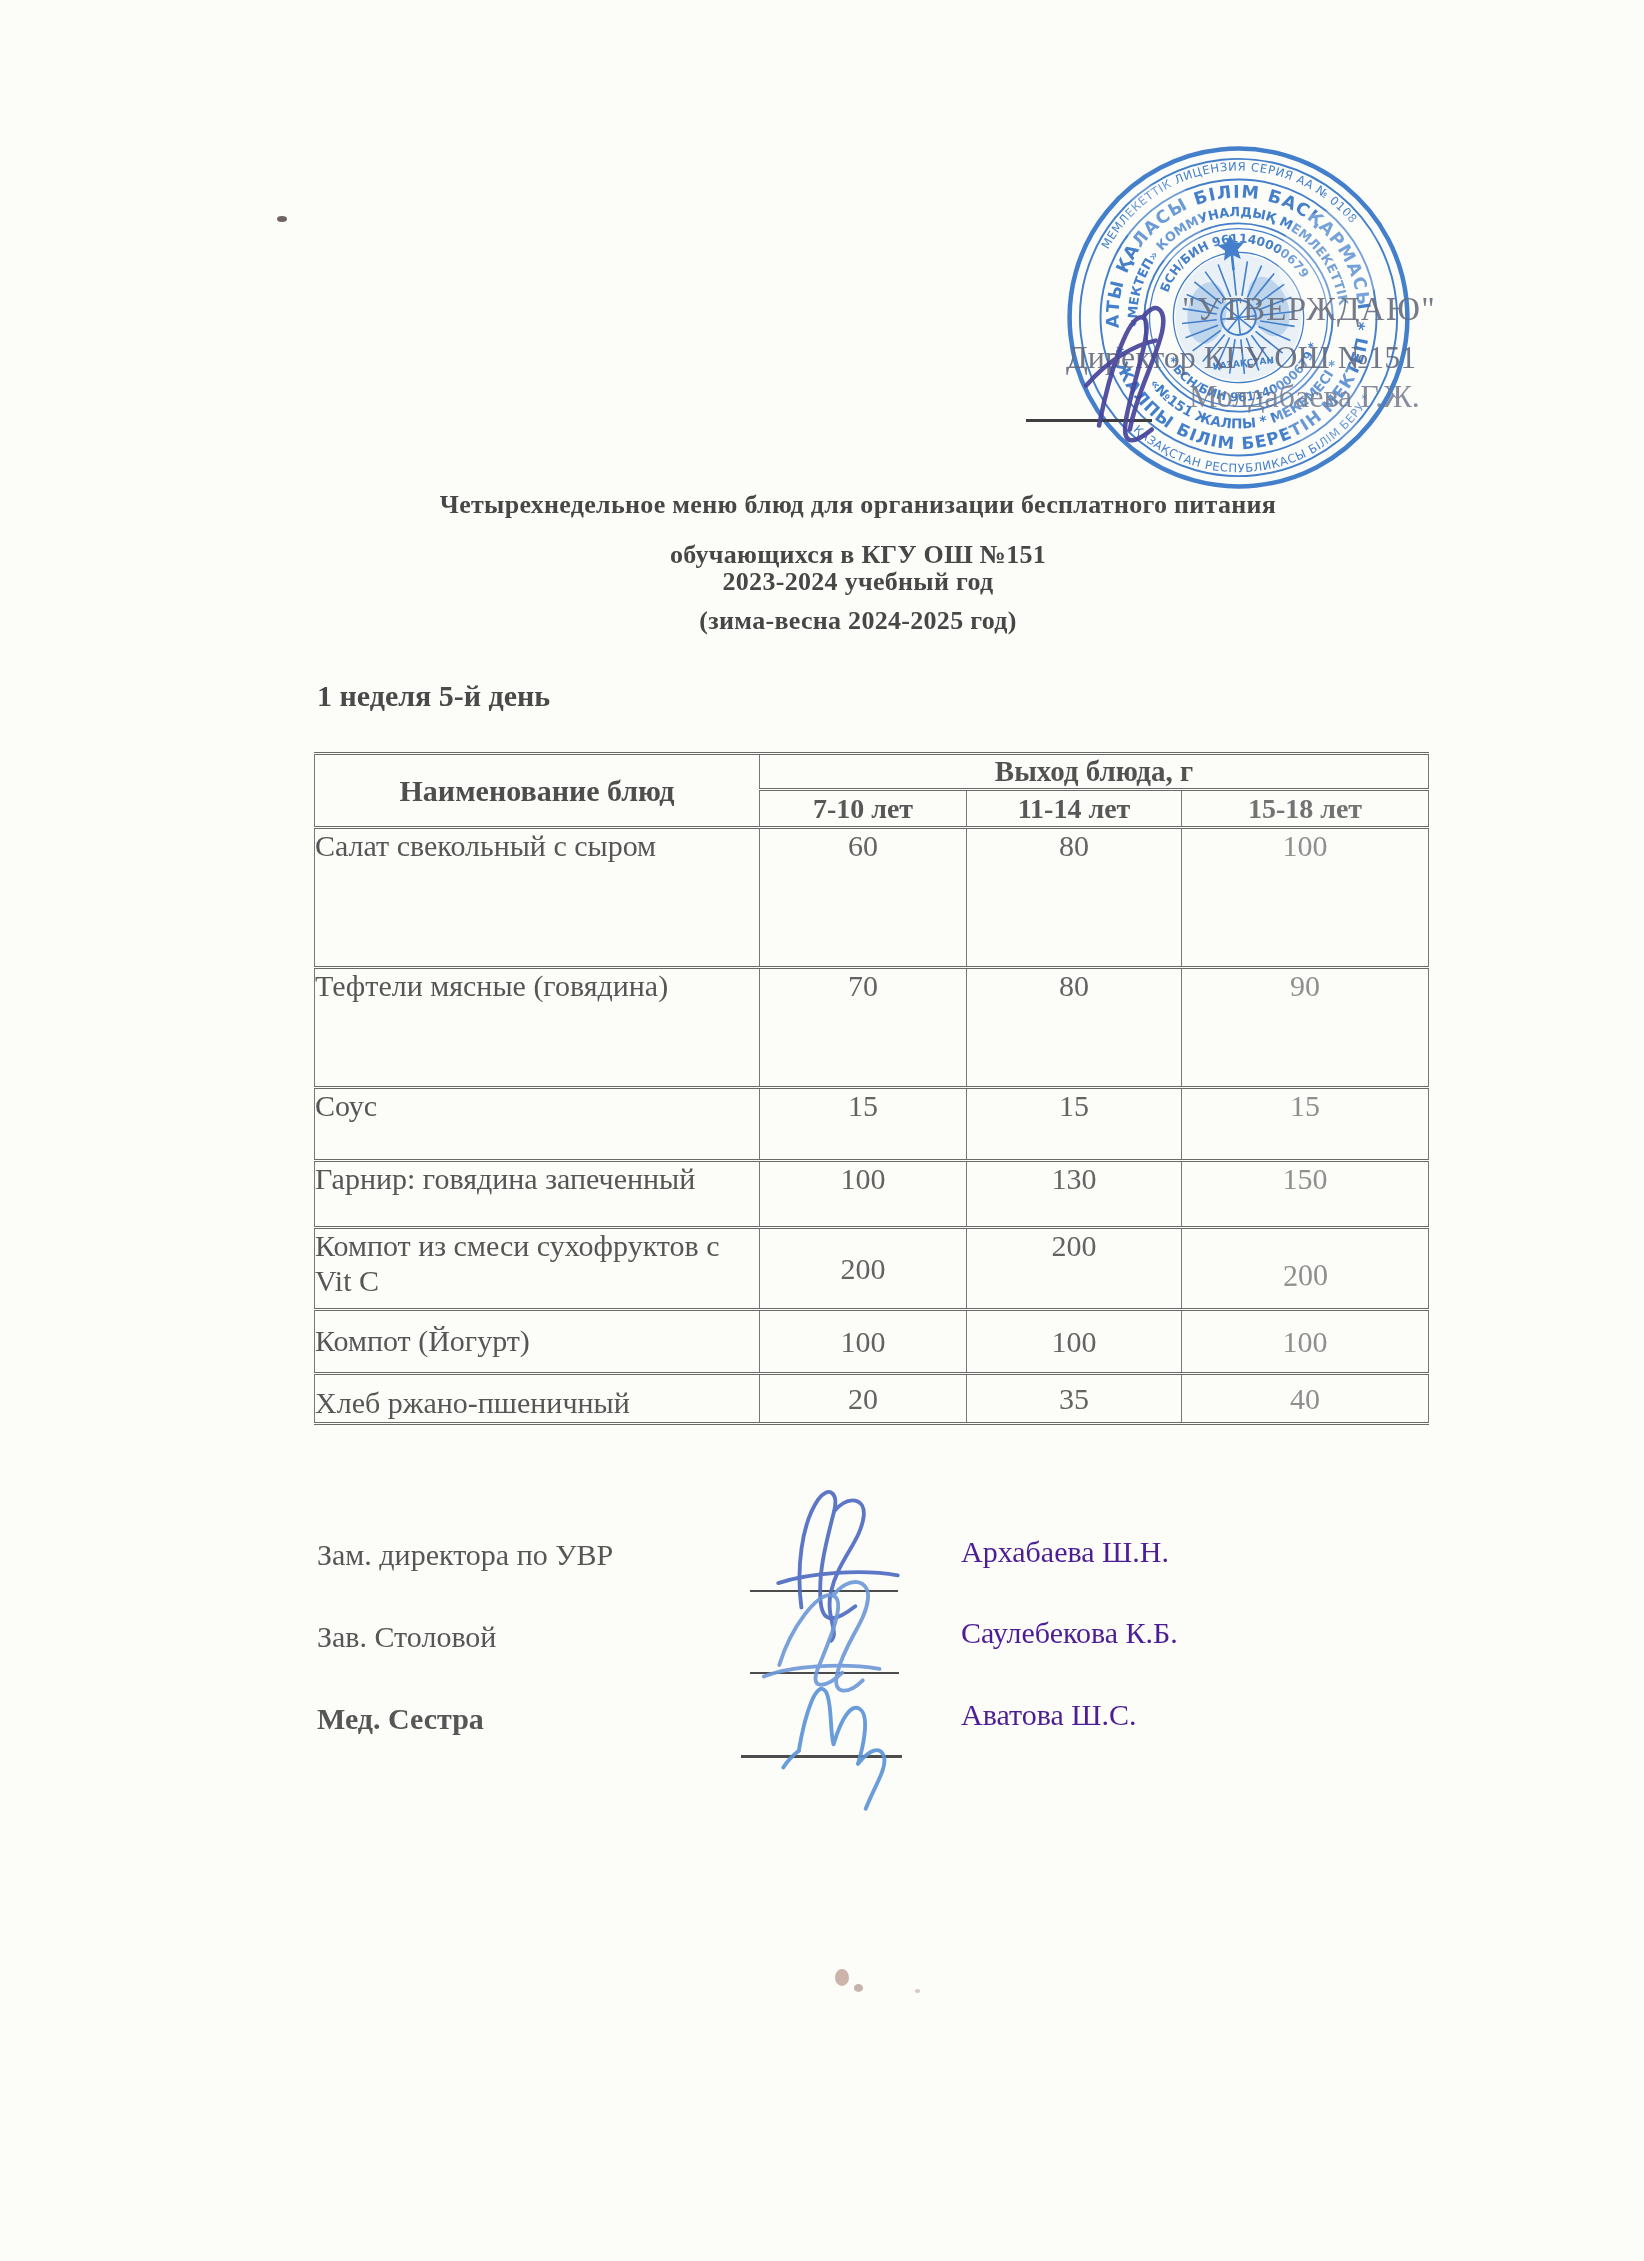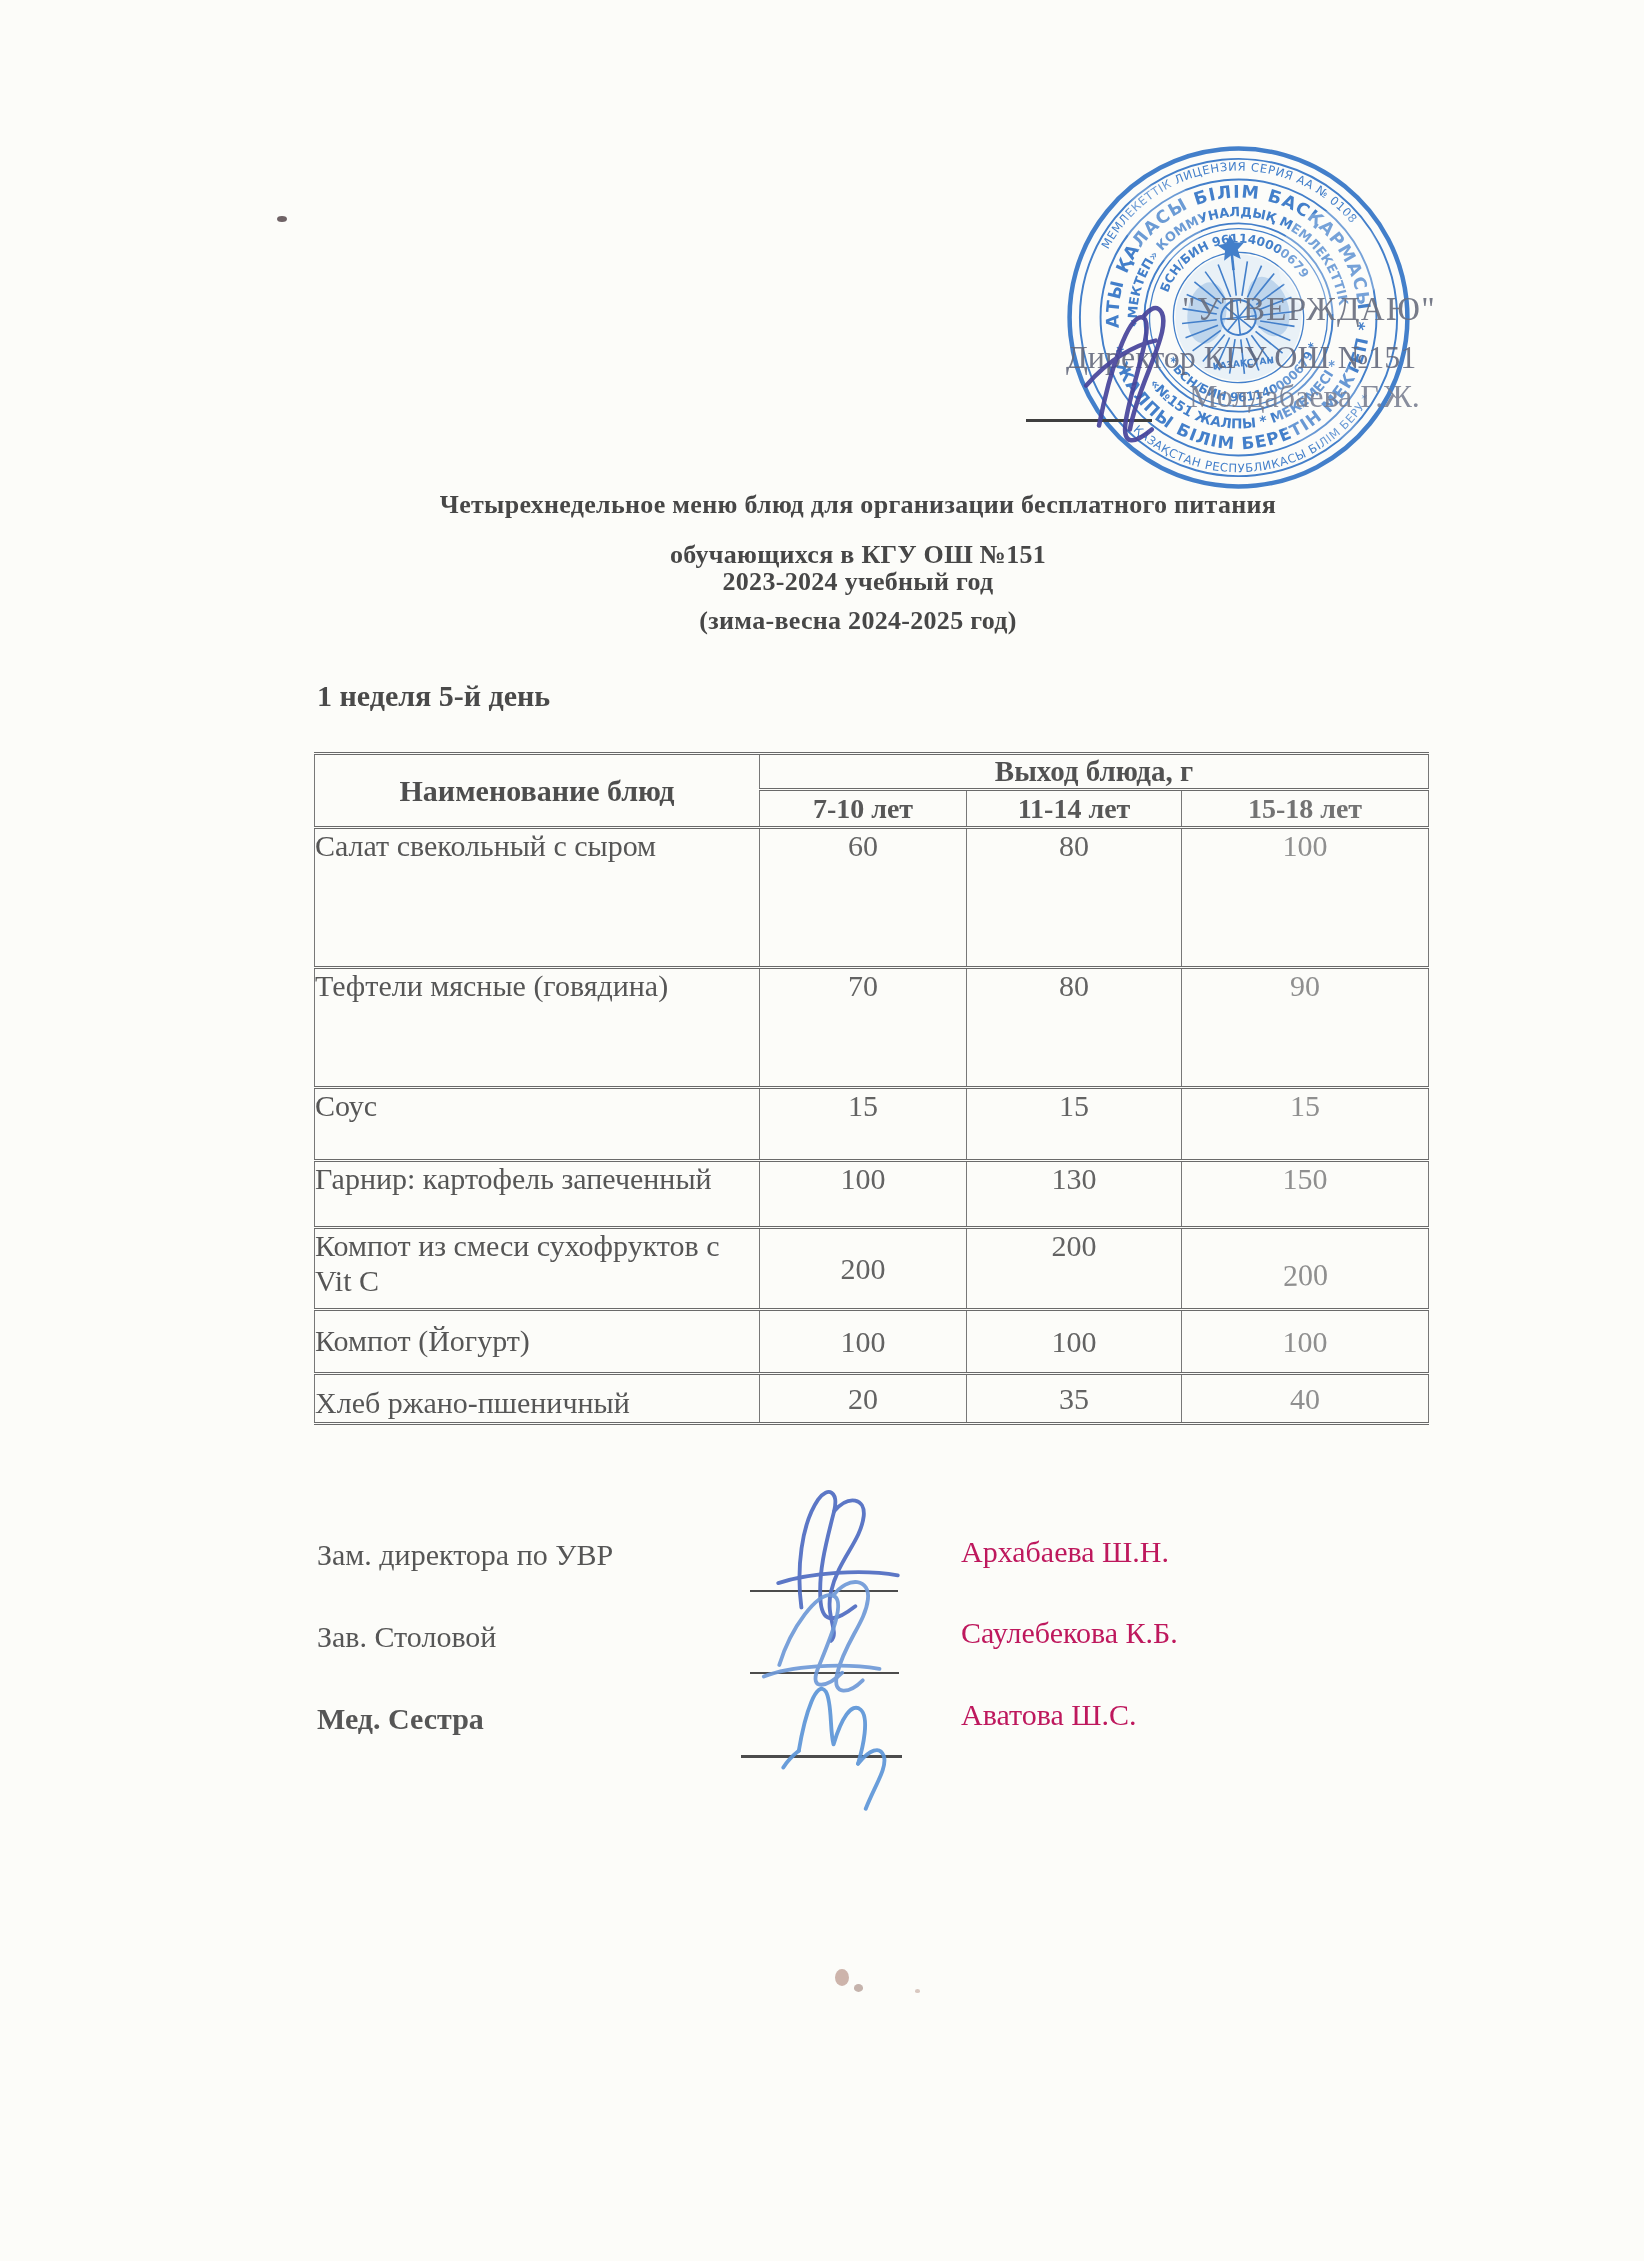--- a/index.html
+++ b/index.html
@@ -32,21 +32,21 @@
   
   .stamp{position:absolute;left:1058px;top:137px;width:361px;height:361px;z-index:1;}
   .approval{position:absolute;white-space:nowrap;z-index:3;font-family:"Liberation Serif","DejaVu Serif",serif;}
   .ap1{left:1182px;top:291px;font-size:33px;color:#696e7d;letter-spacing:1.3px;opacity:.9;}
   .ap2{left:1066px;top:339px;font-size:32px;color:#61667a;opacity:.88;}
   .ap3{left:1189px;top:378px;font-size:32px;color:#747a8d;opacity:.85;}
   .dir-underline{position:absolute;left:1026px;top:419px;width:126px;height:2.6px;background:#3f3f3f;z-index:2;}
   .dir-sig{position:absolute;left:1054px;top:276px;z-index:4;}
   
   .sig-role{position:absolute;left:317px;font-size:30px;color:#565656;white-space:nowrap;}
-  .sig-name{position:absolute;left:961px;font-size:30px;color:#be185d;white-space:nowrap;}
+  .sig-name{position:absolute;left:961px;font-size:30px;color:#4c1d95;white-space:nowrap;}
   .sig-line{position:absolute;height:1.9px;background:#4c4c4c;}
   .sig-svg{position:absolute;}
   
   .speck{position:absolute;border-radius:50%;}
 </style>
 </head>
 <body>
 
 <div class="page">
 
@@ -170,21 +170,21 @@
       <td class="val">80</td>
       <td class="val c3">90</td>
     </tr>
     <tr class="r2" style="height:73px">
       <td class="dish">Соус</td>
       <td class="val">15</td>
       <td class="val">15</td>
       <td class="val c3">15</td>
     </tr>
     <tr class="r3" style="height:67px">
-      <td class="dish">Гарнир:  картофель запеченный</td>
+      <td class="dish">Гарнир:  говядина запеченный</td>
       <td class="val">100</td>
       <td class="val">130</td>
       <td class="val c3">150</td>
     </tr>
     <tr class="r4" style="height:82px">
       <td class="dish">Компот из смеси сухофруктов с Vit C</td>
       <td class="val vm">200</td>
       <td class="val">200</td>
       <td class="val c3 vm shift">200</td>
     </tr>

